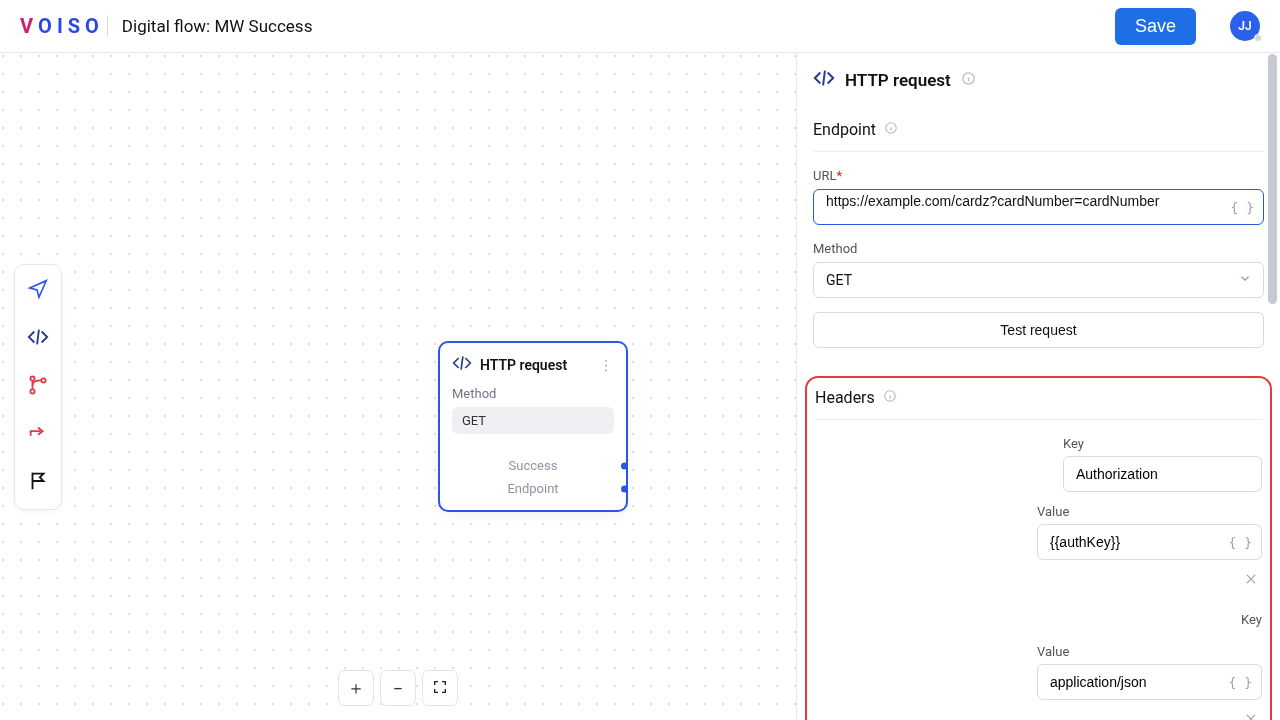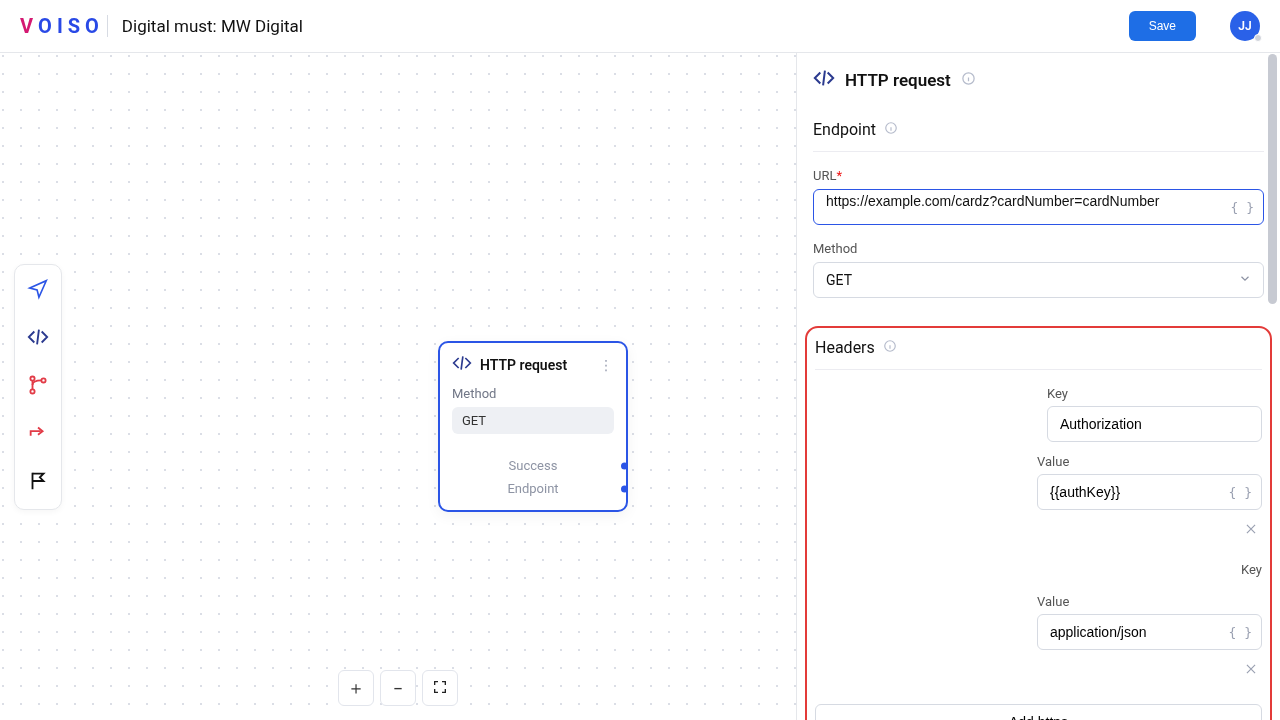--- a/index.html
+++ b/index.html
@@ -10,21 +10,21 @@
 .topbar { height:53px; display:flex; align-items:center; padding:0 20px; border-bottom:1px solid #e5e7eb; flex:0 0 auto; }
 .logo { display:flex; gap:1px; letter-spacing:4px; font-size:20px; font-weight:700; }
 .logo .v { color:#d41972; }
 .logo .o1 { color:#2949e6; }
 .logo .i { color:#2949e6; }
 .logo .s { color:#2949e6; }
 .logo .o2 { color:#2949e6; }
 .vdiv { width:1px; height:22px; background:#d7dbe3; margin:0 14px 0 4px; }
 .title { font-size:17px; color:#111; }
 .topbar-spacer { flex:1; }
-.save-btn { background:#1e6ee6; color:#fff; border:none; border-radius:6px; padding:8px 20px; font-size:12px; cursor:pointer; }
+.save-btn { background:#1e6ee6; color:#fff; border:none; border-radius:6px; padding:8px 20px; font-size:18px; cursor:pointer; }
 .avatar-wrap { position:relative; margin-left:34px; }
 .avatar { width:30px; height:30px; border-radius:50%; background:#2a61e8; color:#fff; display:flex; align-items:center; justify-content:center; font-size:12px; font-weight:600; }
 .avatar-dot { position:absolute; right:-2px; bottom:-1px; width:8px; height:8px; border-radius:50%; background:#d0d3da; border:1px solid #fff; }
 
 
 .workspace { flex:1; display:flex; min-height:0; }
 
 .canvas-area { flex:1; position:relative; background:#fff; background-image:radial-gradient(#dbdee6 1px, transparent 1px); background-size:18px 18px; background-position:-6px -6px; overflow:hidden; }
 
 
@@ -79,42 +79,42 @@
 
 .headers-block { margin:28px 8px 10px; border:2px solid #e33b39; padding:10px 8px 12px; border-radius:13px; }
 .note-box { border:1px solid #d9dce4; background:#f7f8fb; border-radius:6px; padding:12px 14px; display:flex; gap:10px; align-items:flex-start; margin-top:8px; }
 .note-box .note-icon { color:#9aa0b1; flex:0 0 auto; margin-top:1px; }
 .note-text { font-size:13.5px; color:#2a2e39; line-height:1.45; }
 .kv-row { display:flex; gap:12px; align-items:flex-end; margin-top:14px;flex-direction:column; }
 .kv-col { flex:1; min-width:0; }
 .kv-col .field-label { margin-bottom:5px; }
 .kv-input { position:relative; }
 .kv-input input { width:100%; height:36px; border:1px solid #d6dae2; border-radius:6px; padding:0 30px 0 12px; font-size:14px; }
-.kv-input.nobraces input { padding-right:20px; }
+.kv-input.nobraces input { padding-right:4px; }
 .kv-cross { width:18px; flex:0 0 auto; margin-bottom:9px; color:#9aa0b1; cursor:pointer; }
 .kv-cross svg { width:14px; height:14px; }
 .add-hdr-btn { width:100%; height:36px; background:#fff; border:1px solid #d6dae2; border-radius:6px; font-size:14px; cursor:pointer; margin-top:16px; }
 
 
 .scroll { position:absolute; right:3px; top:54px; bottom:0; width:9px; }
 .scroll-thumb { position:absolute; top:0; height:250px; width:9px; background:#c7cad2; border-radius:5px; }
 </style>
 </head>
 <body>
 
 <div class="topbar">
   <div class="logo">
     <span class="v">V</span>
     <span class="o1">O</span>
     <span class="i">I</span>
     <span class="s">S</span>
     <span class="o2">O</span>
   </div>
   <div class="vdiv"></div>
-  <div class="title">Digital must: MW Digital</div>
+  <div class="title">Digital flow: MW Success</div>
   <div class="topbar-spacer"></div>
   <button class="save-btn">Save</button>
   <div class="avatar-wrap">
     <div class="avatar">JJ</div>
     <div class="avatar-dot"></div>
   </div>
 </div>
 
 <div class="workspace">
 
@@ -261,20 +261,21 @@
         <div class="select-box">
             <span>GET</span>
           </div>
         <span class="chevron">
           <svg viewBox="0 0 24 24" fill="none" stroke="currentColor" stroke-width="2">
               <path d="M6 9l6 6 6-6"></path>
             </svg>
         </span>
       </div>
 
+      <button class="full-btn">Test request</button>
     </div>
 
     <div class="headers-block">
       <div class="sec-title-row">
         <div class="sec-title">Headers</div>
         <span class="info-icon">
           <svg width="14" height="14" viewBox="0 0 24 24" fill="none" stroke="currentColor" stroke-width="2">
               <circle cx="12" cy="12" r="9"></circle>
               <path d="M12 8h.01M11 11.5h1v5"></path>
             </svg>

